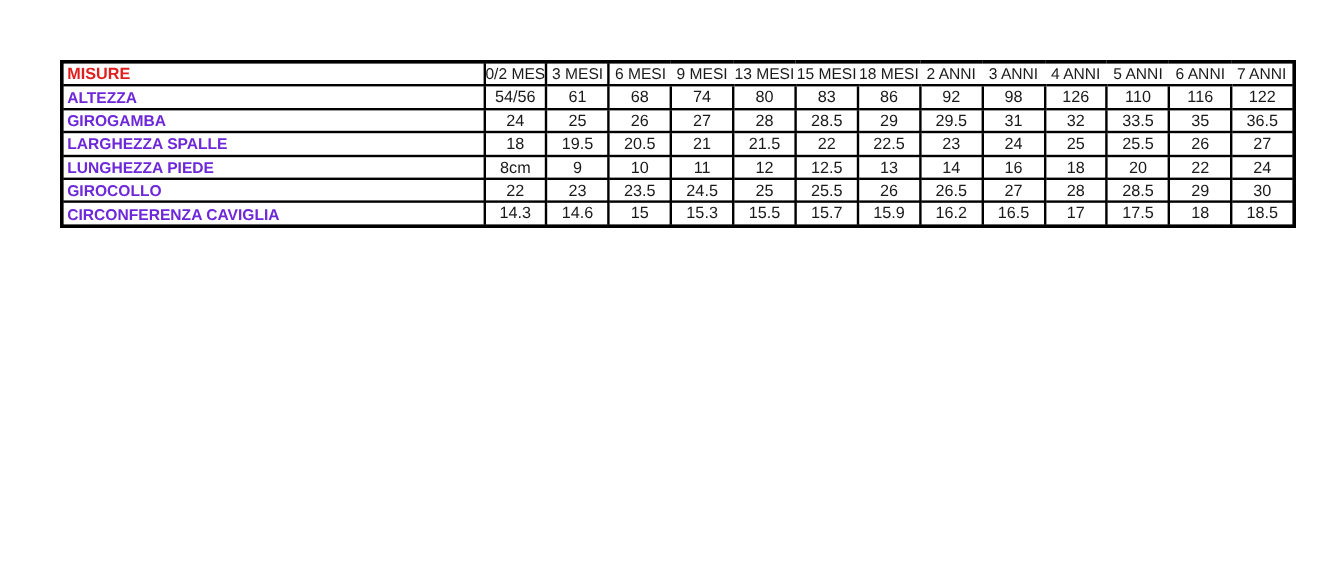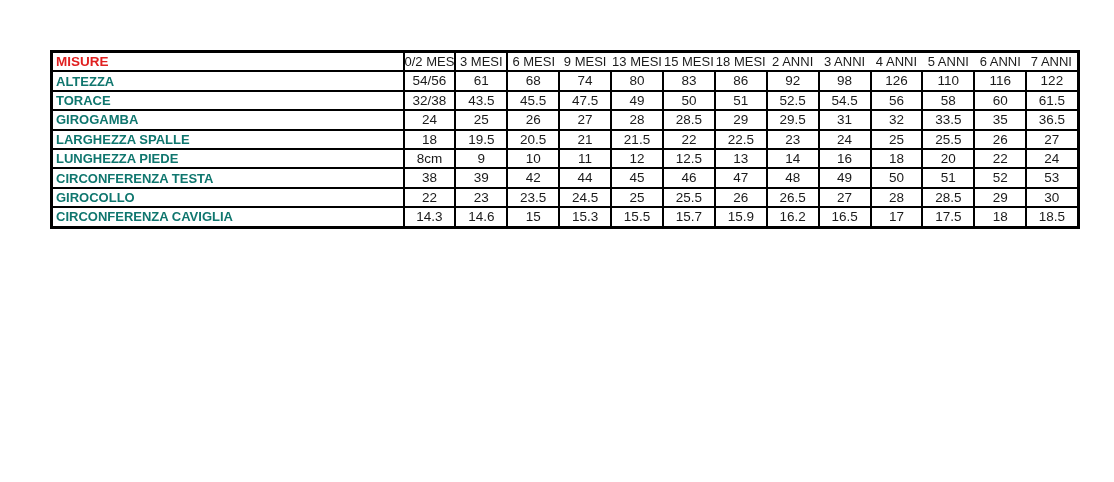--- a/index.html
+++ b/index.html
@@ -38,21 +38,21 @@
     font-size: 13px;
   }
   .size-table th.hide-left {
     border-left: hidden;
   }
   .size-table td.row-label {
     font-weight: bold;
     text-align: left;
     padding-left: 3px;
     font-size: 13px;
-    color: #0f766e;
+    color: #6d28d9;
   }
   .size-table td.value-cell {
     text-align: center;
   }
   .size-table th.corner-cell {
     text-align: left;
     padding-left: 3px;
     font-weight: bold;
     font-size: 13.5px;
   }
@@ -106,36 +106,20 @@
         <td class="value-cell">83</td>
         <td class="value-cell">86</td>
         <td class="value-cell">92</td>
         <td class="value-cell">98</td>
         <td class="value-cell">126</td>
         <td class="value-cell">110</td>
         <td class="value-cell">116</td>
         <td class="value-cell">122</td>
       </tr>
       <tr>
-        <td class="row-label">TORACE</td>
-        <td class="value-cell">32/38</td>
-        <td class="value-cell">43.5</td>
-        <td class="value-cell">45.5</td>
-        <td class="value-cell">47.5</td>
-        <td class="value-cell">49</td>
-        <td class="value-cell">50</td>
-        <td class="value-cell">51</td>
-        <td class="value-cell">52.5</td>
-        <td class="value-cell">54.5</td>
-        <td class="value-cell">56</td>
-        <td class="value-cell">58</td>
-        <td class="value-cell">60</td>
-        <td class="value-cell">61.5</td>
-      </tr>
-      <tr>
         <td class="row-label">GIROGAMBA</td>
         <td class="value-cell">24</td>
         <td class="value-cell">25</td>
         <td class="value-cell">26</td>
         <td class="value-cell">27</td>
         <td class="value-cell">28</td>
         <td class="value-cell">28.5</td>
         <td class="value-cell">29</td>
         <td class="value-cell">29.5</td>
         <td class="value-cell">31</td>
@@ -170,36 +154,20 @@
         <td class="value-cell">12.5</td>
         <td class="value-cell">13</td>
         <td class="value-cell">14</td>
         <td class="value-cell">16</td>
         <td class="value-cell">18</td>
         <td class="value-cell">20</td>
         <td class="value-cell">22</td>
         <td class="value-cell">24</td>
       </tr>
       <tr>
-        <td class="row-label">CIRCONFERENZA TESTA</td>
-        <td class="value-cell">38</td>
-        <td class="value-cell">39</td>
-        <td class="value-cell">42</td>
-        <td class="value-cell">44</td>
-        <td class="value-cell">45</td>
-        <td class="value-cell">46</td>
-        <td class="value-cell">47</td>
-        <td class="value-cell">48</td>
-        <td class="value-cell">49</td>
-        <td class="value-cell">50</td>
-        <td class="value-cell">51</td>
-        <td class="value-cell">52</td>
-        <td class="value-cell">53</td>
-      </tr>
-      <tr>
         <td class="row-label">GIROCOLLO</td>
         <td class="value-cell">22</td>
         <td class="value-cell">23</td>
         <td class="value-cell">23.5</td>
         <td class="value-cell">24.5</td>
         <td class="value-cell">25</td>
         <td class="value-cell">25.5</td>
         <td class="value-cell">26</td>
         <td class="value-cell">26.5</td>
         <td class="value-cell">27</td>

